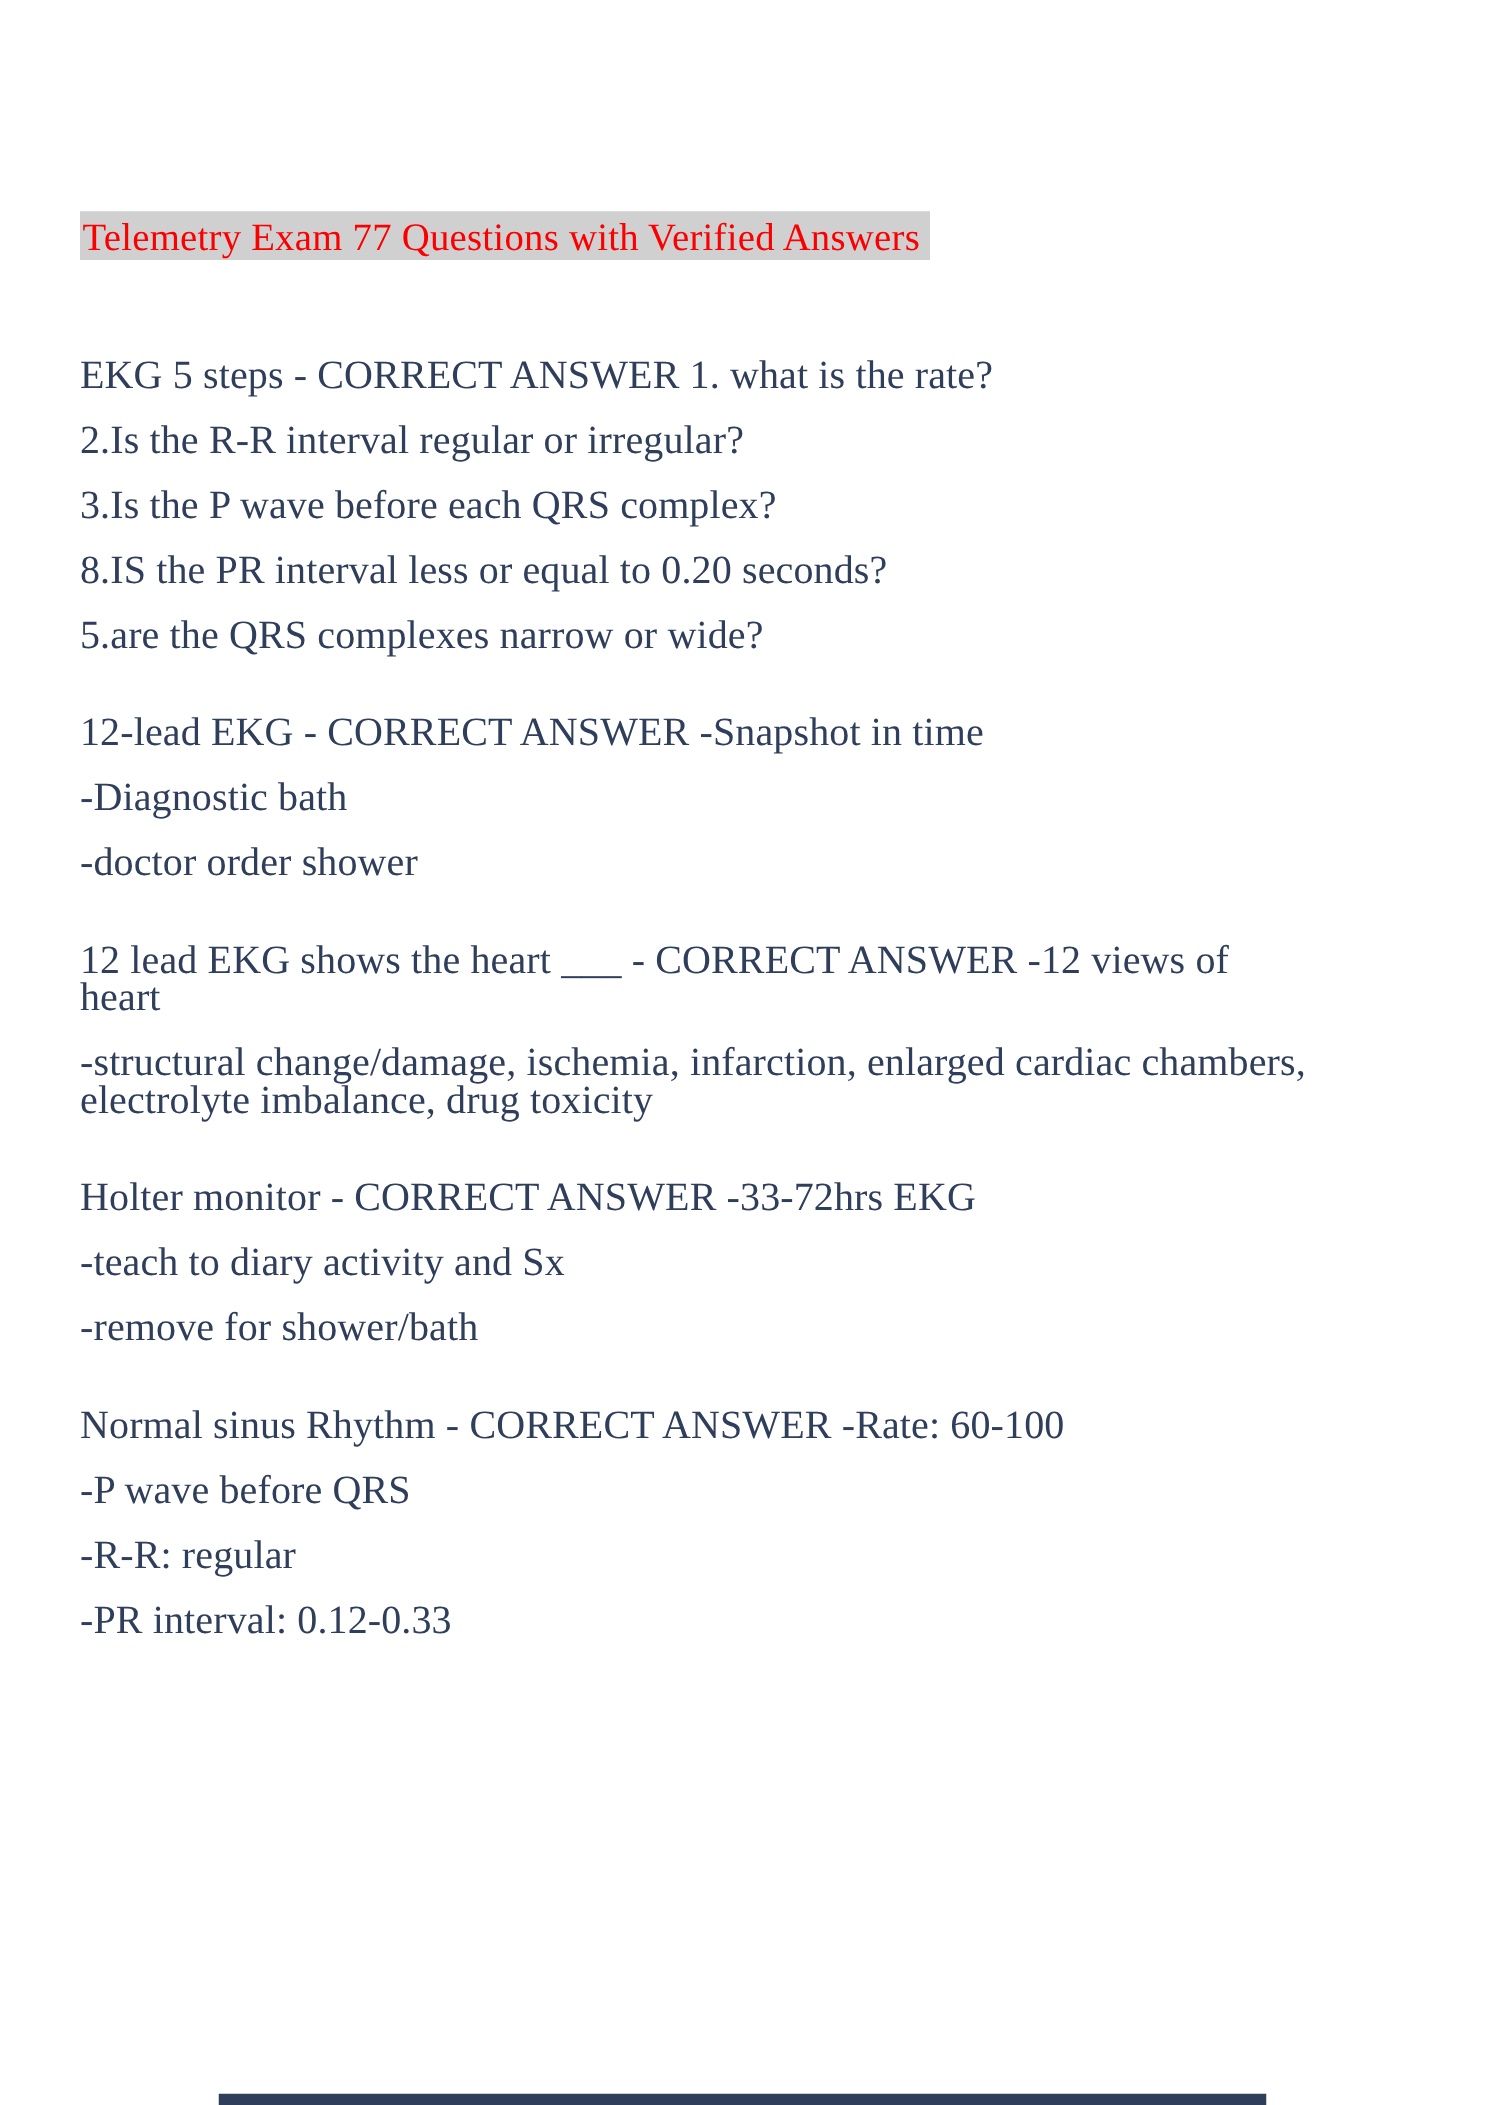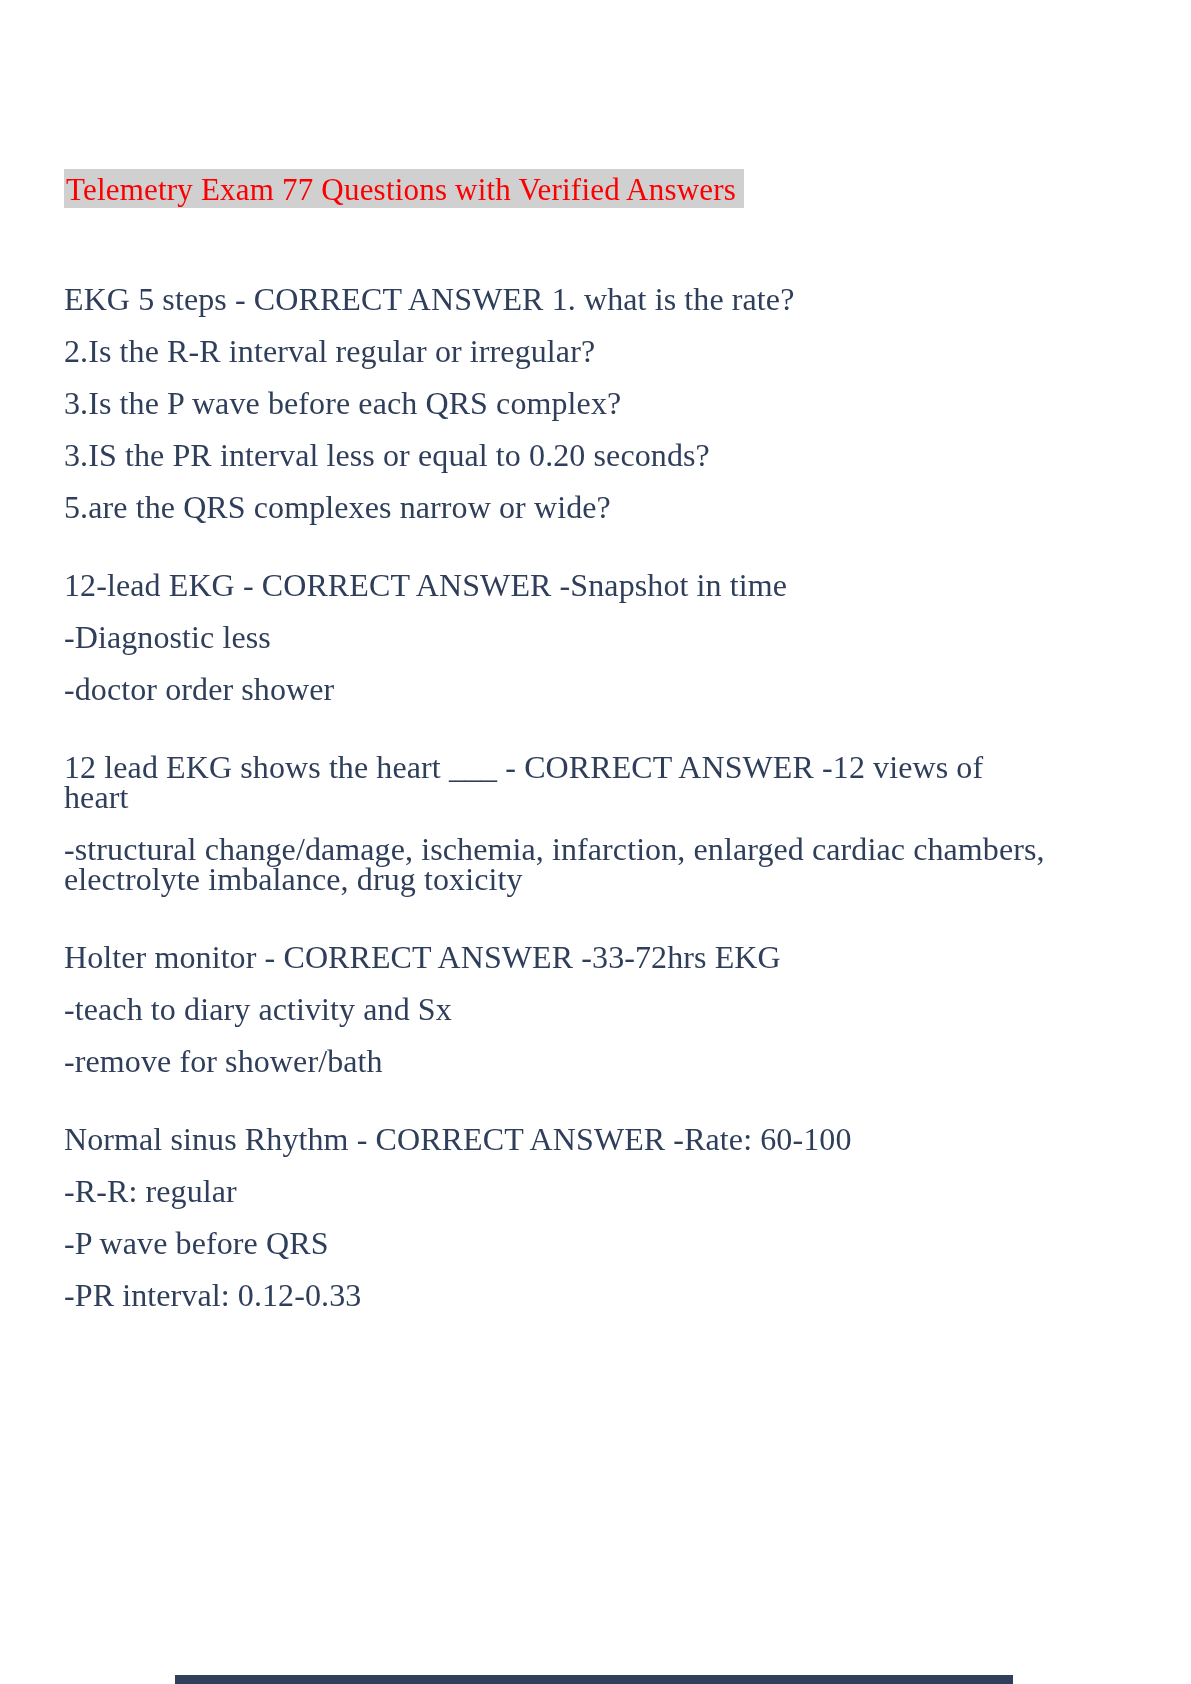--- a/index.html
+++ b/index.html
@@ -58,39 +58,39 @@
 <body>
 
 <div class="page">
   <div class="content">
     <h1 class="doc-title"><span class="hl">Telemetry Exam 77 Questions with Verified Answers</span></h1>
     <div>
         <div class="qa-block">
           <p class="qa-line">EKG 5 steps - CORRECT ANSWER 1. what is the rate?</p>
           <p class="qa-line">2.Is the R-R interval regular or irregular?</p>
           <p class="qa-line">3.Is the P wave before each QRS complex?</p>
-          <p class="qa-line">3.IS the PR interval less or equal to 0.20 seconds?</p>
+          <p class="qa-line">8.IS the PR interval less or equal to 0.20 seconds?</p>
           <p class="qa-line">5.are the QRS complexes narrow or wide?</p>
         </div>
         <div class="qa-block">
           <p class="qa-line">12-lead EKG - CORRECT ANSWER -Snapshot in time</p>
-          <p class="qa-line">-Diagnostic less</p>
+          <p class="qa-line">-Diagnostic bath</p>
           <p class="qa-line">-doctor order shower</p>
         </div>
         <div class="qa-block">
           <p class="qa-line">12 lead EKG shows the heart ___ - CORRECT ANSWER -12 views of heart</p>
           <p class="qa-line">-structural change/damage, ischemia, infarction, enlarged cardiac chambers, electrolyte imbalance, drug toxicity</p>
         </div>
         <div class="qa-block">
           <p class="qa-line">Holter monitor - CORRECT ANSWER -33-72hrs EKG</p>
           <p class="qa-line">-teach to diary activity and Sx</p>
           <p class="qa-line">-remove for shower/bath</p>
         </div>
         <div class="qa-block">
           <p class="qa-line">Normal sinus Rhythm - CORRECT ANSWER -Rate: 60-100</p>
+          <p class="qa-line">-P wave before QRS</p>
           <p class="qa-line">-R-R: regular</p>
-          <p class="qa-line">-P wave before QRS</p>
           <p class="qa-line">-PR interval: 0.12-0.33</p>
         </div>
       </div>
   </div>
   <div class="clipped-bottom-text"></div>
 </div>
 
 </body></html>

